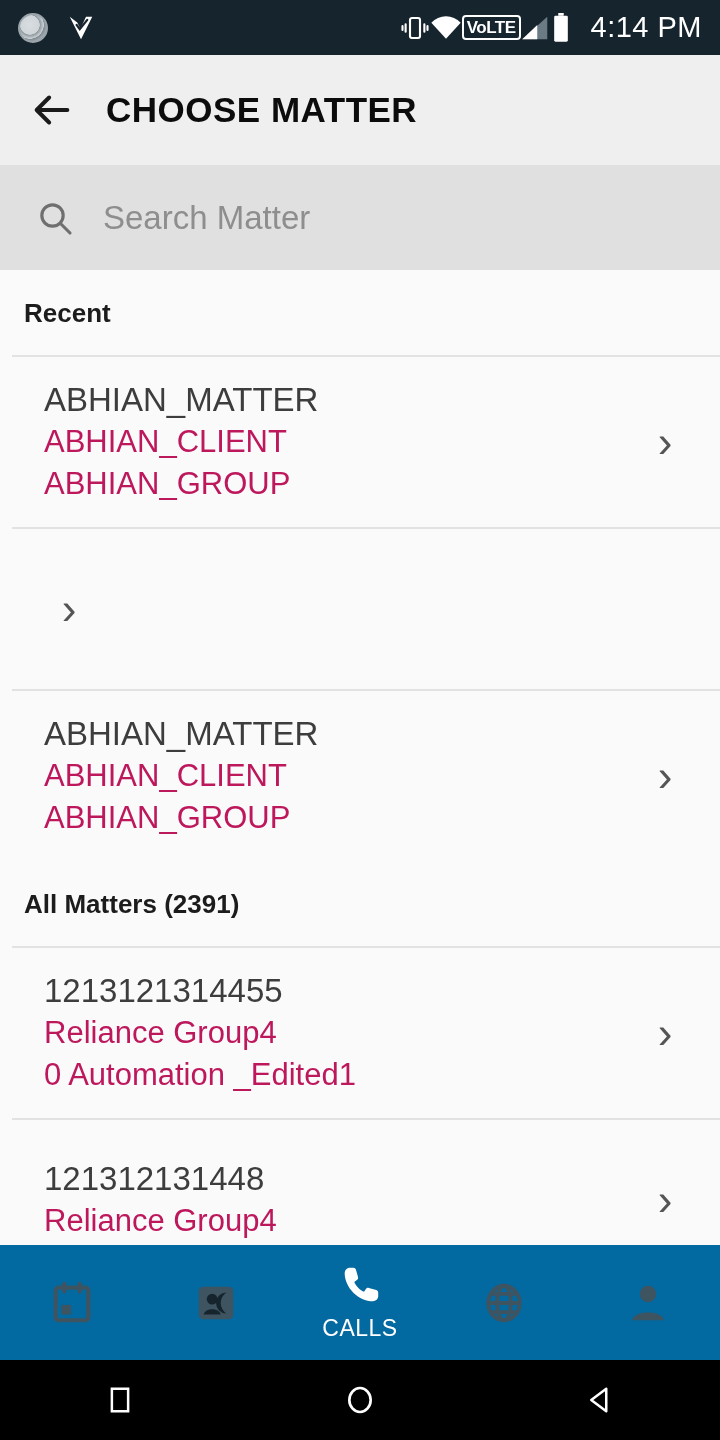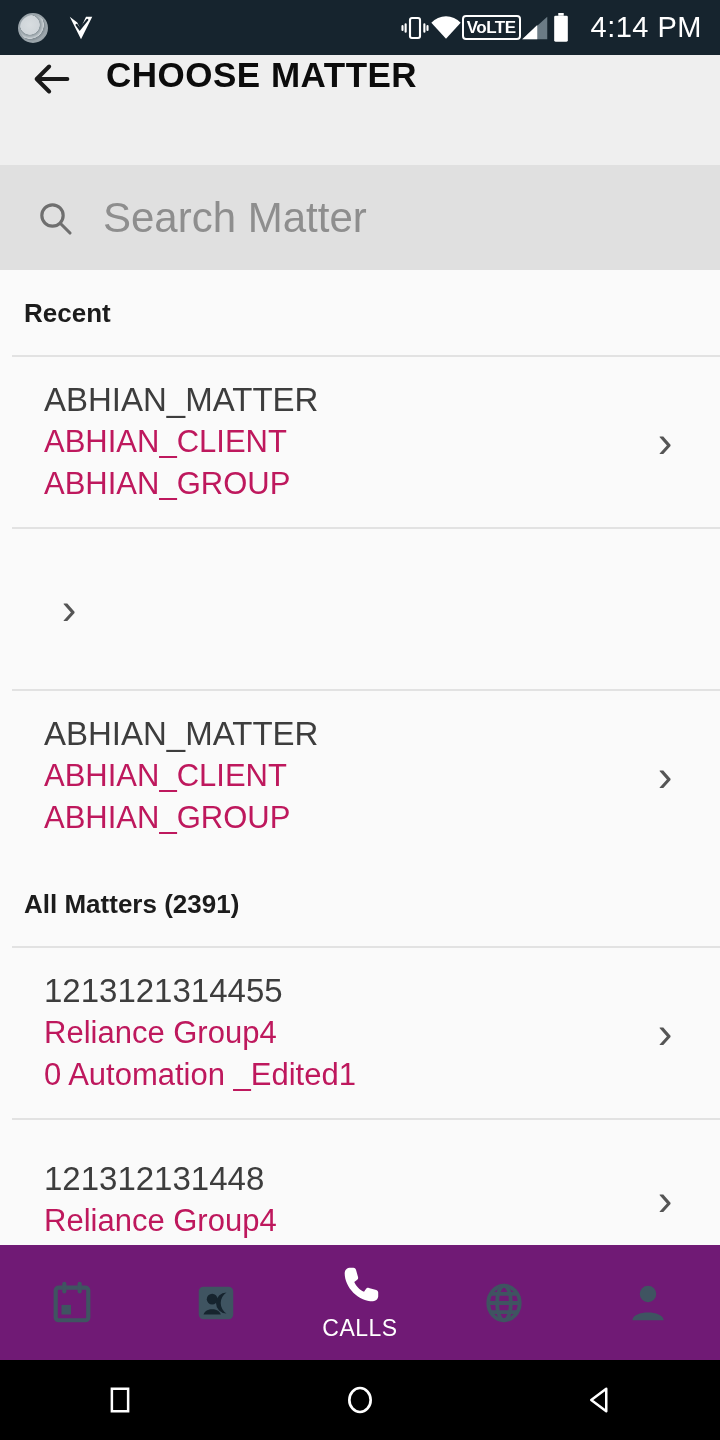--- a/index.html
+++ b/index.html
@@ -26,35 +26,35 @@
   }
   .volte {
     border: 2px solid #fff; border-radius: 4px;
     font-size: 17px; font-weight: bold; line-height: 1;
     padding: 2px 3px; letter-spacing: -.5px;
   }
 
   
   .appbar {
     height: 110px; background: #efefef;
-    display: flex; align-items: flex-start; padding: 0 28px;
+    display: flex; align-items: center; padding: 0 28px;
   }
   .back-arrow { width: 48px; height: 48px; display: flex; align-items: center; justify-content: center; }
   .appbar-title {
     font-size: 35px; font-weight: bold; color: #0c0c0c;
     letter-spacing: .5px; margin-left: 30px;
   }
 
   
   .searchbar {
     height: 105px; background: #e0e0e0;
     display: flex; align-items: center; padding: 0 35px;
   }
   .search-placeholder {
-    font-size: 42px; color: #8e8e8e; margin-left: 28px;
+    font-size: 33px; color: #8e8e8e; margin-left: 28px;
   }
 
   
   .list { background: #fafafa; position: absolute; top: 270px; left: 0; right: 0; bottom: 195px; overflow: hidden; }
   .section-header {
     font-size: 26px; font-weight: bold; color: #1c1c1c;
     padding: 28px 8px 26px 24px;
   }
   .divider { height: 2px; background: #e2e2e2; margin-left: 12px; }
   .row {
@@ -68,21 +68,21 @@
   }
   .row-sub {
     font-size: 31px; color: #be185d; line-height: 1.35;
     white-space: nowrap; overflow: hidden;
   }
   .chevron { width: 50px; text-align: center; font-size: 44px; color: #555; line-height: 1; font-weight: 500; }
 
   
   .bottomnav {
     position: absolute; left: 0; right: 0; bottom: 80px; height: 115px;
-    background: #701a75; display: flex; align-items: center;
+    background: #0369a1; display: flex; align-items: center;
   }
   .nav-item {
     flex: 1; display: flex; flex-direction: column;
     align-items: center; justify-content: center; gap: 6px;
   }
   .nav-label { font-size: 23px; color: #ffffff; letter-spacing: .5px; }
 
   
   .sysnav {
     position: absolute; left: 0; right: 0; bottom: 0; height: 80px;

